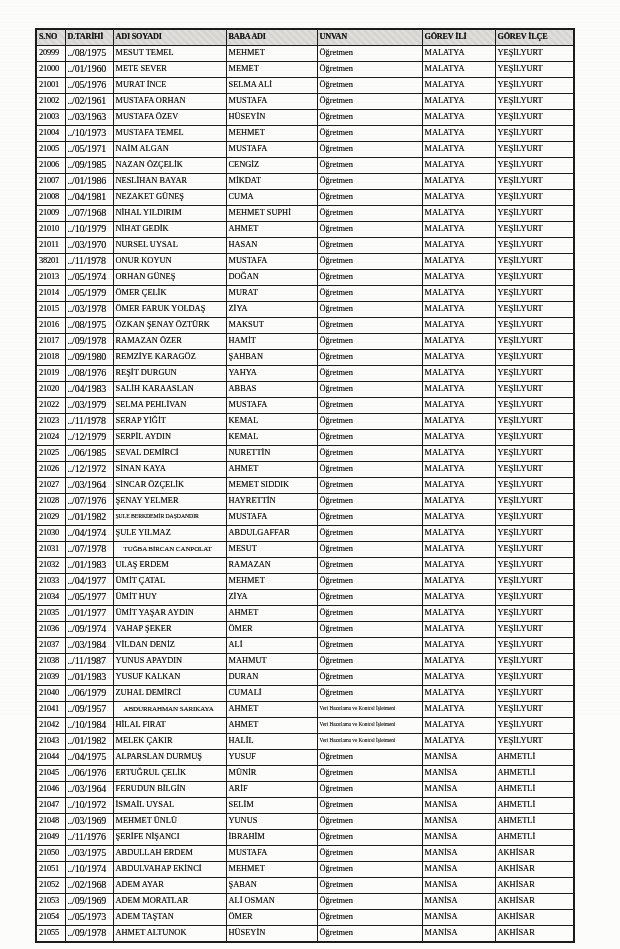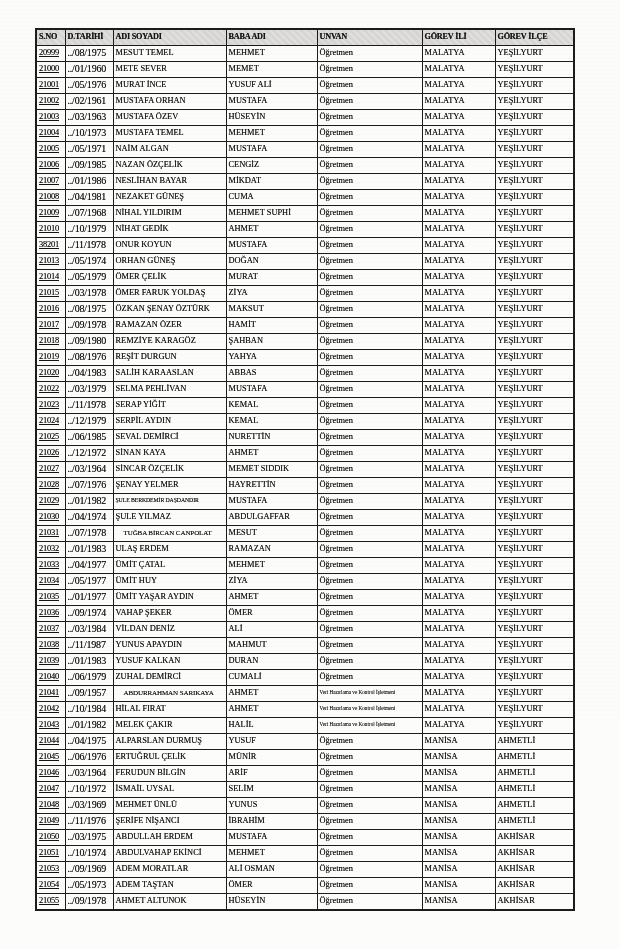--- a/index.html
+++ b/index.html
@@ -44,21 +44,21 @@
   }
   th{
     background:
       repeating-linear-gradient(45deg, rgba(255,255,255,0.25) 0 2px, transparent 2px 5px),
       var(--header-bg);
     font-weight:bold;
     font-size:8.2px;
     letter-spacing:-0.2px;
   }
   td{font-size:8.4px;}
-  td.num{letter-spacing:-0.2px;text-decoration:underline;}
+  td.num{letter-spacing:-0.2px;}
   td.date{font-size:10px;letter-spacing:-0.2px;}
   td.s{font-size:7px;letter-spacing:-0.1px;padding-left:10px;}
   td.xs{font-size:5.8px;letter-spacing:-0.1px;}
   td.tiny{font-size:5.2px;color:#2a2a2a;letter-spacing:0;}
 </style>
 </head>
 <body>
 
 <div class="page">
   <table class="doc-table">
@@ -98,21 +98,21 @@
           <td>METE SEVER</td>
           <td>MEMET</td>
           <td>Öğretmen</td>
           <td>MALATYA</td>
           <td>YEŞİLYURT</td>
         </tr>
         <tr>
           <td class="num">21001</td>
           <td class="date">../05/1976</td>
           <td>MURAT İNCE</td>
-          <td>YUSUF ALİ</td>
+          <td>SELMA ALİ</td>
           <td>Öğretmen</td>
           <td>MALATYA</td>
           <td>YEŞİLYURT</td>
         </tr>
         <tr>
           <td class="num">21002</td>
           <td class="date">../02/1961</td>
           <td>MUSTAFA ORHAN</td>
           <td>MUSTAFA</td>
           <td>Öğretmen</td>
@@ -180,20 +180,29 @@
           <td>MEHMET SUPHİ</td>
           <td>Öğretmen</td>
           <td>MALATYA</td>
           <td>YEŞİLYURT</td>
         </tr>
         <tr>
           <td class="num">21010</td>
           <td class="date">../10/1979</td>
           <td>NİHAT GEDİK</td>
           <td>AHMET</td>
+          <td>Öğretmen</td>
+          <td>MALATYA</td>
+          <td>YEŞİLYURT</td>
+        </tr>
+        <tr>
+          <td class="num">21011</td>
+          <td class="date">../03/1970</td>
+          <td>NURSEL UYSAL</td>
+          <td>HASAN</td>
           <td>Öğretmen</td>
           <td>MALATYA</td>
           <td>YEŞİLYURT</td>
         </tr>
         <tr>
           <td class="num">38201</td>
           <td class="date">../11/1978</td>
           <td>ONUR KOYUN</td>
           <td>MUSTAFA</td>
           <td>Öğretmen</td>
@@ -536,20 +545,29 @@
         <tr>
           <td class="num">21051</td>
           <td class="date">../10/1974</td>
           <td>ABDULVAHAP EKİNCİ</td>
           <td>MEHMET</td>
           <td>Öğretmen</td>
           <td>MANİSA</td>
           <td>AKHİSAR</td>
         </tr>
         <tr>
+          <td class="num">21052</td>
+          <td class="date">../02/1968</td>
+          <td>ADEM AYAR</td>
+          <td>ŞABAN</td>
+          <td>Öğretmen</td>
+          <td>MANİSA</td>
+          <td>AKHİSAR</td>
+        </tr>
+        <tr>
           <td class="num">21053</td>
           <td class="date">../09/1969</td>
           <td>ADEM MORATLAR</td>
           <td>ALİ OSMAN</td>
           <td>Öğretmen</td>
           <td>MANİSA</td>
           <td>AKHİSAR</td>
         </tr>
         <tr>
           <td class="num">21054</td>

